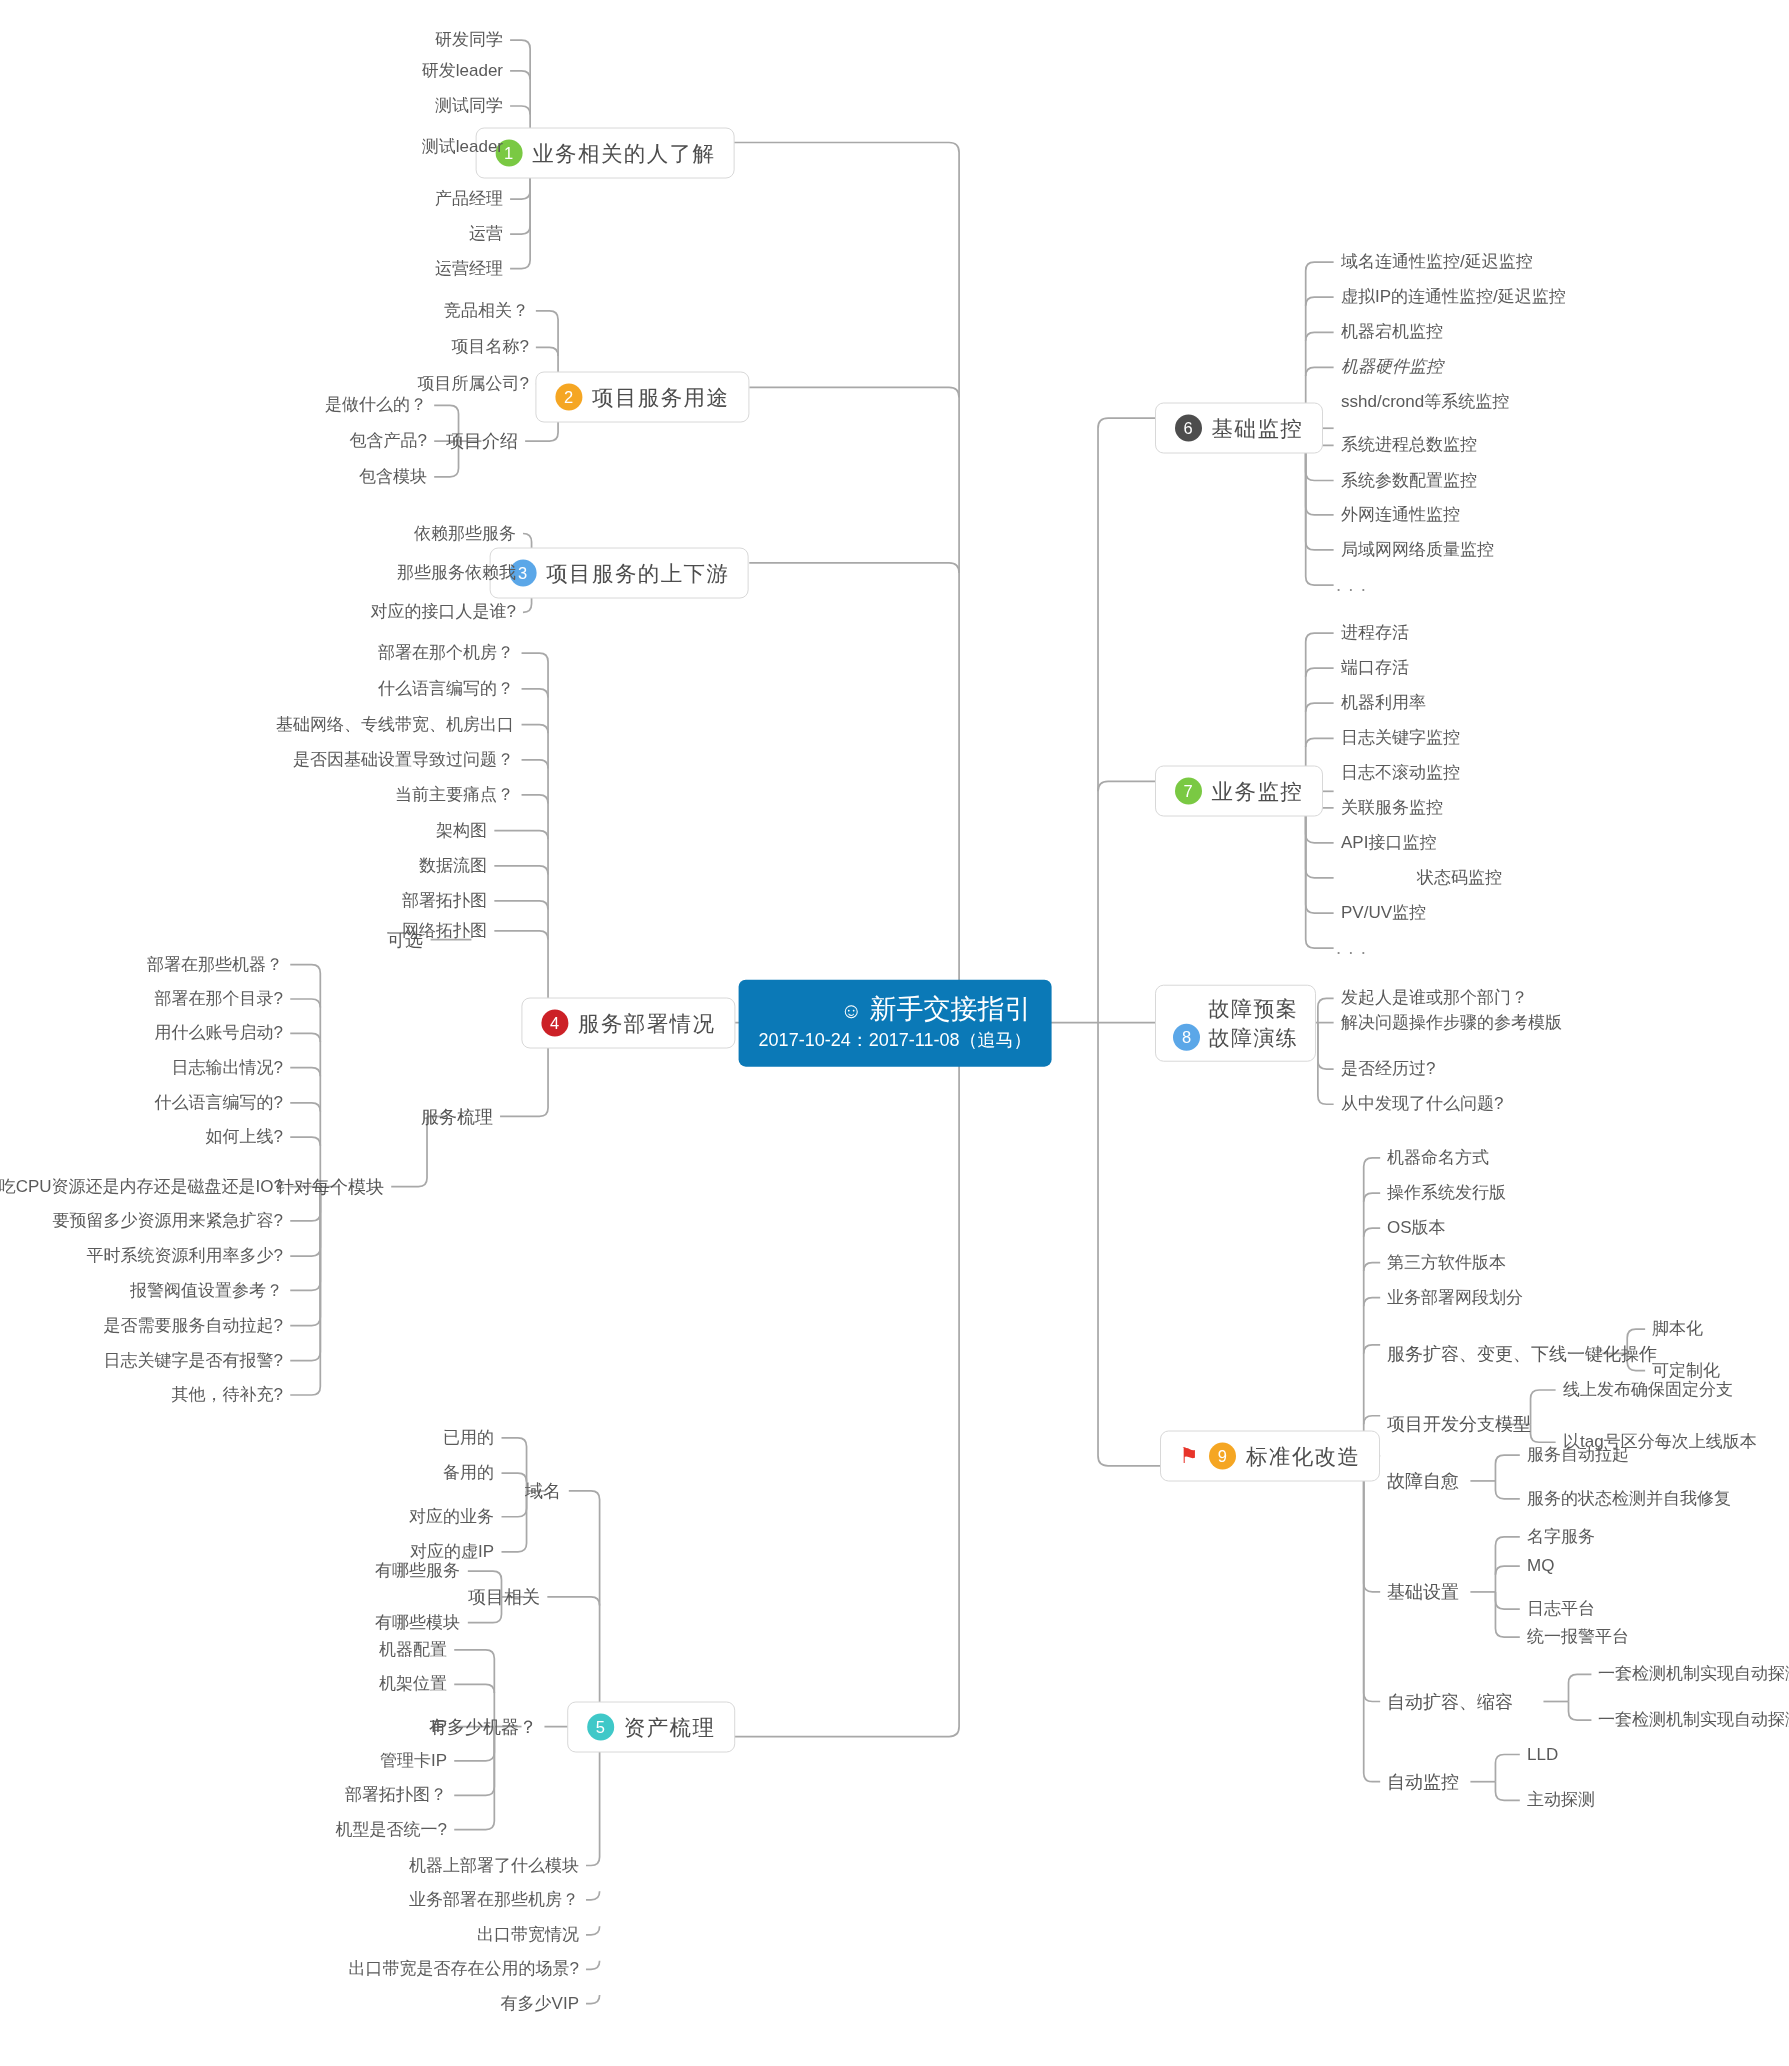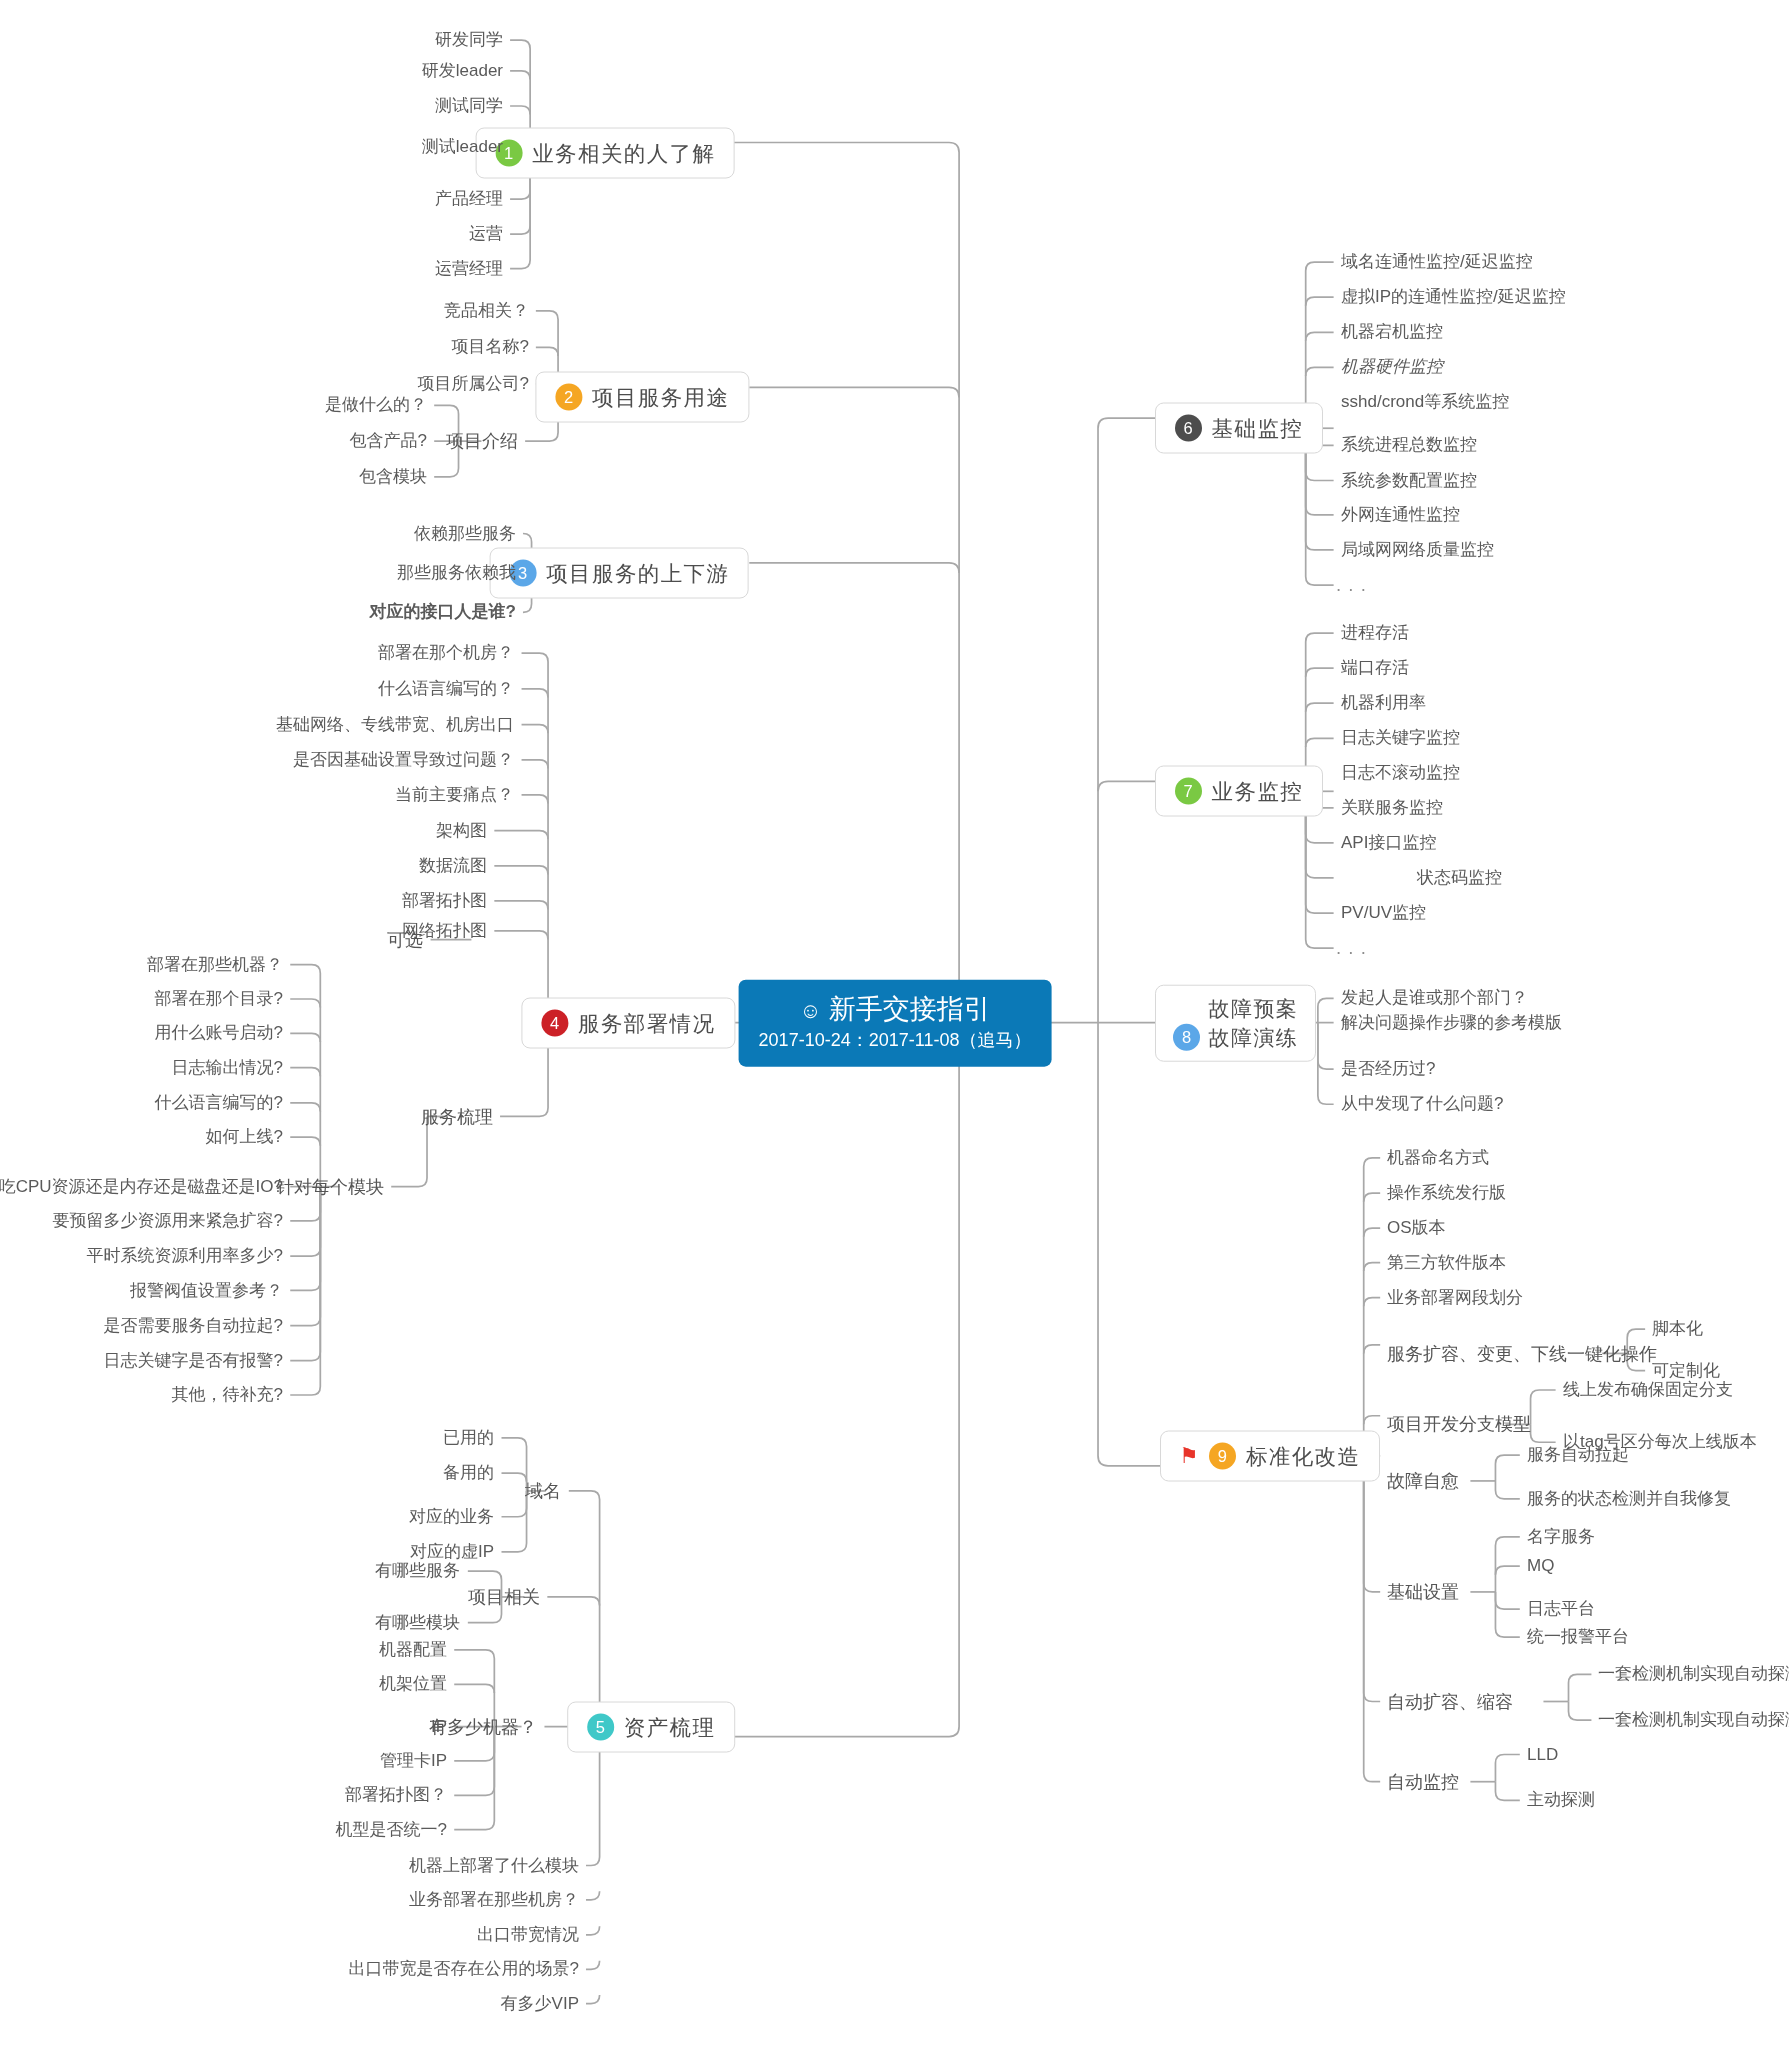--- a/index.html
+++ b/index.html
@@ -24,21 +24,21 @@
          font-size:16.5px;display:flex;align-items:center;justify-content:center;font-weight:400;}
   .flag{font-size:21.5px;line-height:1;color:#e8342a;}
 
   .node.two{flex-direction:column;align-items:stretch;gap:1.4px;padding:8.6px 17px;}
   .node.two .ln{display:flex;align-items:center;gap:8.6px;}
   .node.two .ln .ttl{font-size:21px;}
   .node.two .spacer{width:27px;flex:0 0 27px;}
 
   #root{position:absolute;background:#0b79b7;border-radius:7.2px;color:#fff;
         padding:13px 20px 14.3px 20px;box-sizing:border-box;
-        transform:translate(-50%,-50%);text-align:center;}
+        transform:translate(-50%,-50%);text-align:right;}
   #root .rt{font-size:27px;line-height:33px;white-space:nowrap;}
   #root .rs{font-size:18px;line-height:23px;white-space:nowrap;margin-top:1.4px;}
   #root .smiley{font-size:21.5px;}
 </style>
 </head>
 <body>
 
 <div id="canvas">
 
   <svg id="wires" viewBox="0 0 2499 2885">
@@ -286,21 +286,21 @@
   <div class="leaf r" style="left:529px;top:311px;">竞品相关？</div>
   <div class="leaf r" style="left:529px;top:347px;">项目名称?</div>
   <div class="leaf r" style="left:529px;top:384px;">项目所属公司?</div>
   <div class="mid r" style="left:518px;top:441px;">项目介绍</div>
   <div class="leaf r" style="left:427px;top:405px;">是做什么的？</div>
   <div class="leaf r" style="left:427px;top:441px;">包含产品?</div>
   <div class="leaf r" style="left:427px;top:477px;">包含模块</div>
 
   <div class="leaf r" style="left:516px;top:534px;">依赖那些服务</div>
   <div class="leaf r" style="left:516px;top:573px;">那些服务依赖我</div>
-  <div class="leaf r" style="left:516px;top:612px;font-weight:bold;">对应的接口人是谁?</div>
+  <div class="leaf r" style="left:516px;top:612px;">对应的接口人是谁?</div>
 
   <div class="leaf r" style="left:514px;top:653px;">部署在那个机房？</div>
   <div class="leaf r" style="left:514px;top:689px;">什么语言编写的？</div>
   <div class="leaf r" style="left:514px;top:725px;">基础网络、专线带宽、机房出口</div>
   <div class="leaf r" style="left:514px;top:760px;">是否因基础设置导致过问题？</div>
   <div class="leaf r" style="left:514px;top:795px;">当前主要痛点？</div>
 
   <div class="mid r" style="left:423px;top:940px;">可选</div>
   <div class="leaf r" style="left:487px;top:831px;">架构图</div>
   <div class="leaf r" style="left:487px;top:866px;">数据流图</div>

